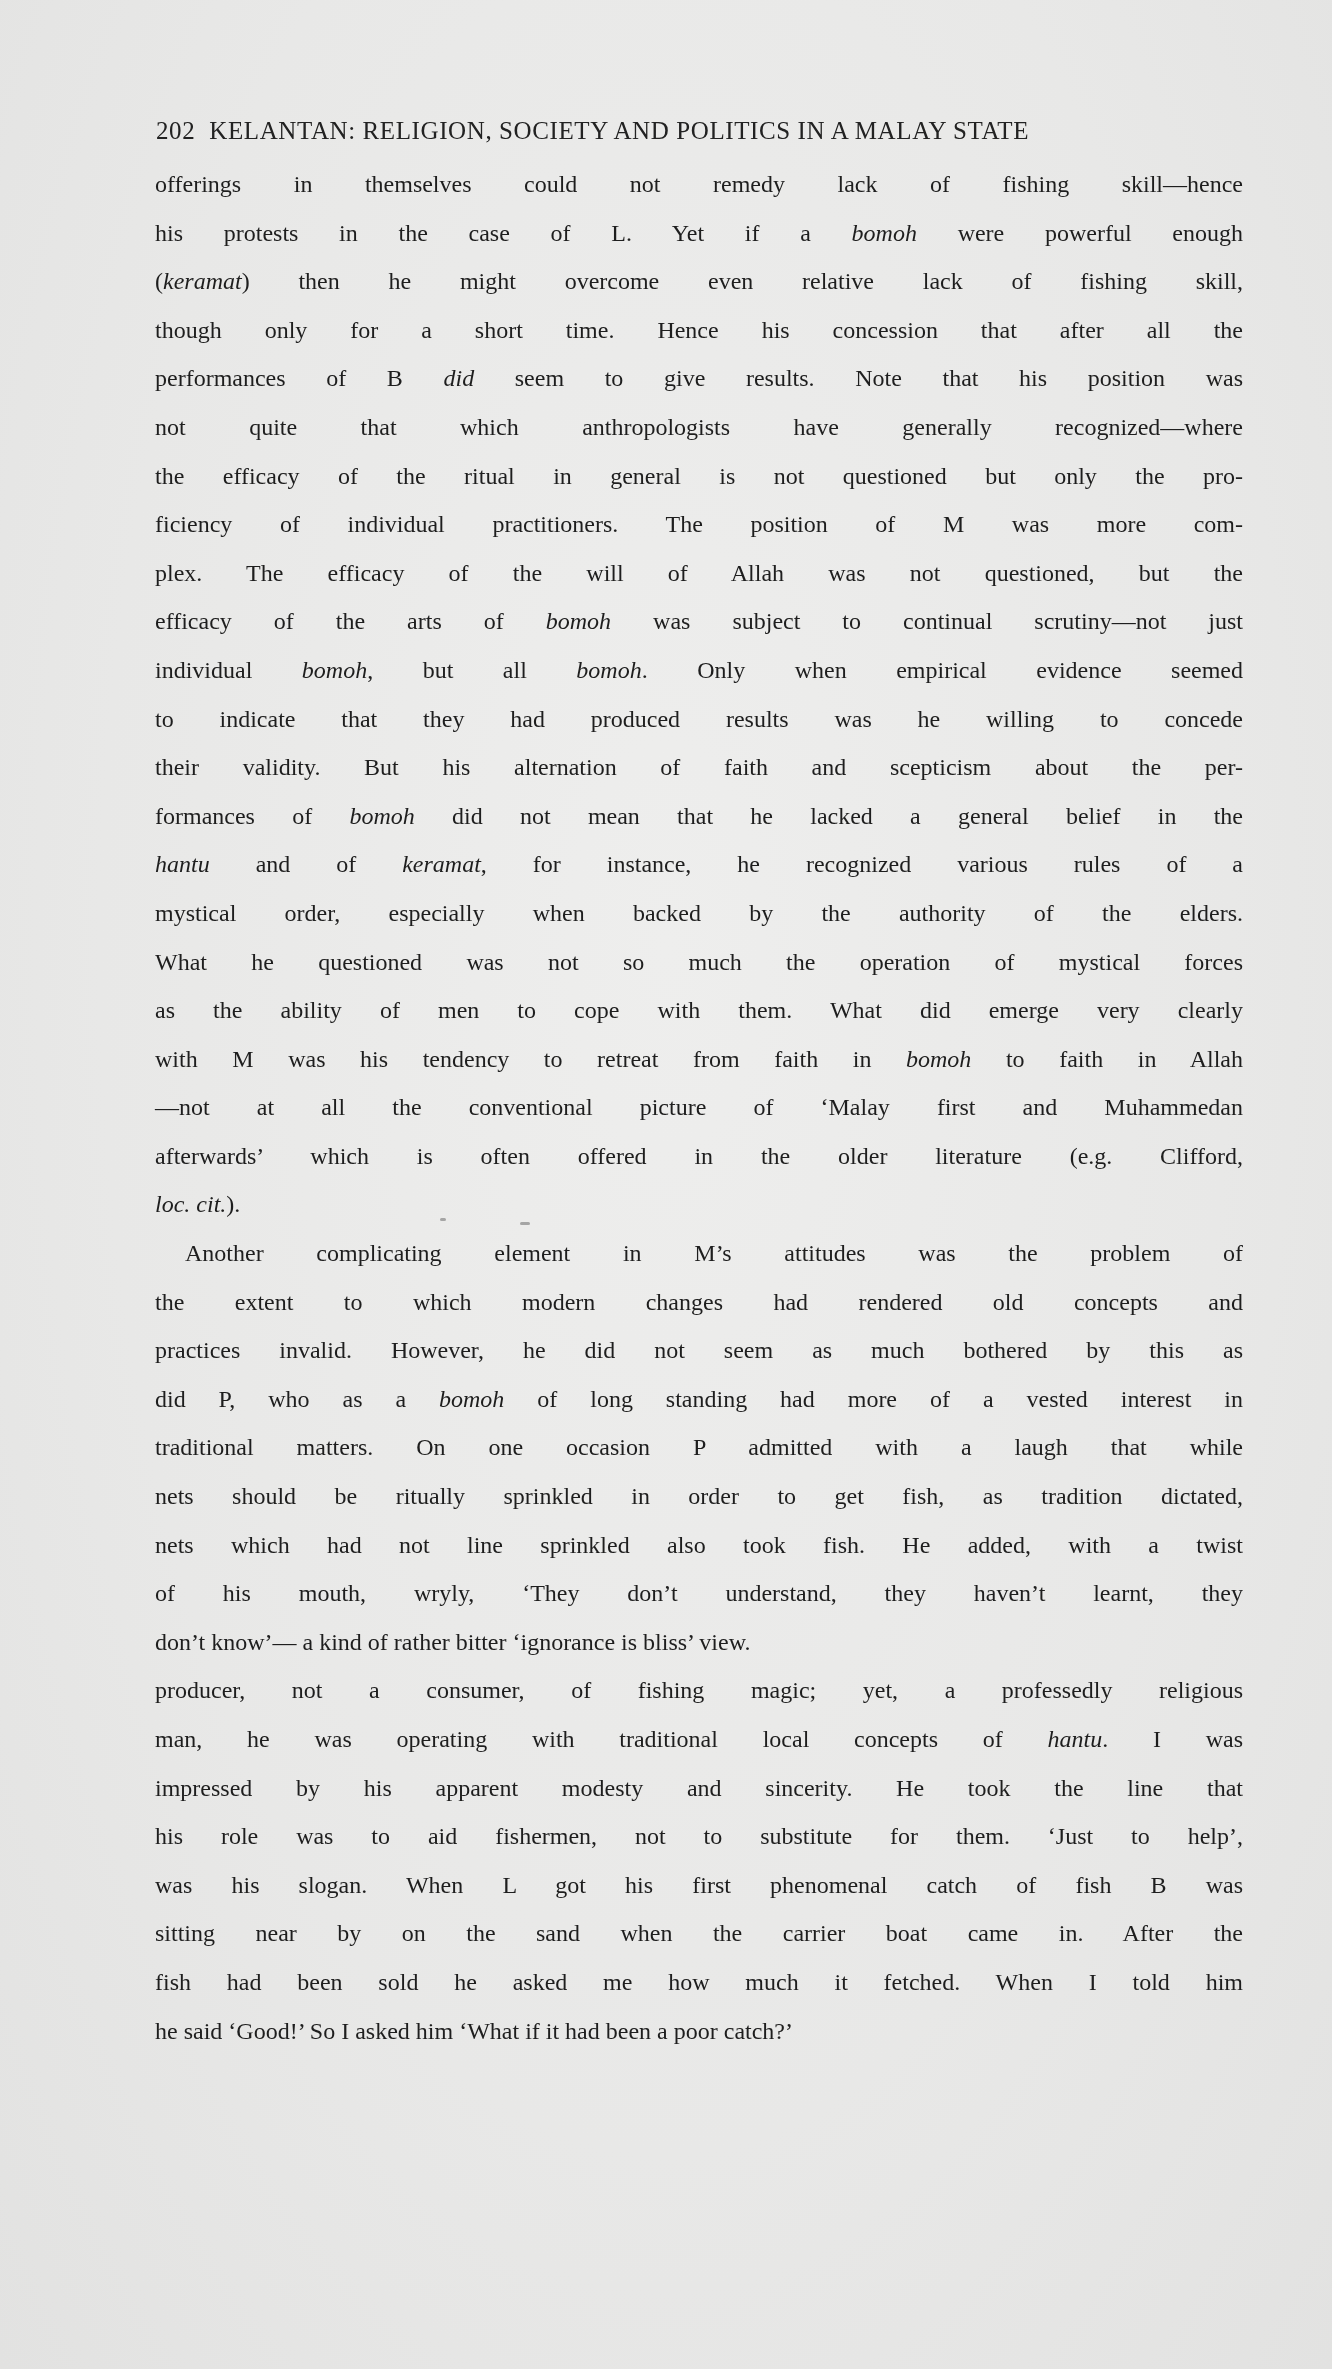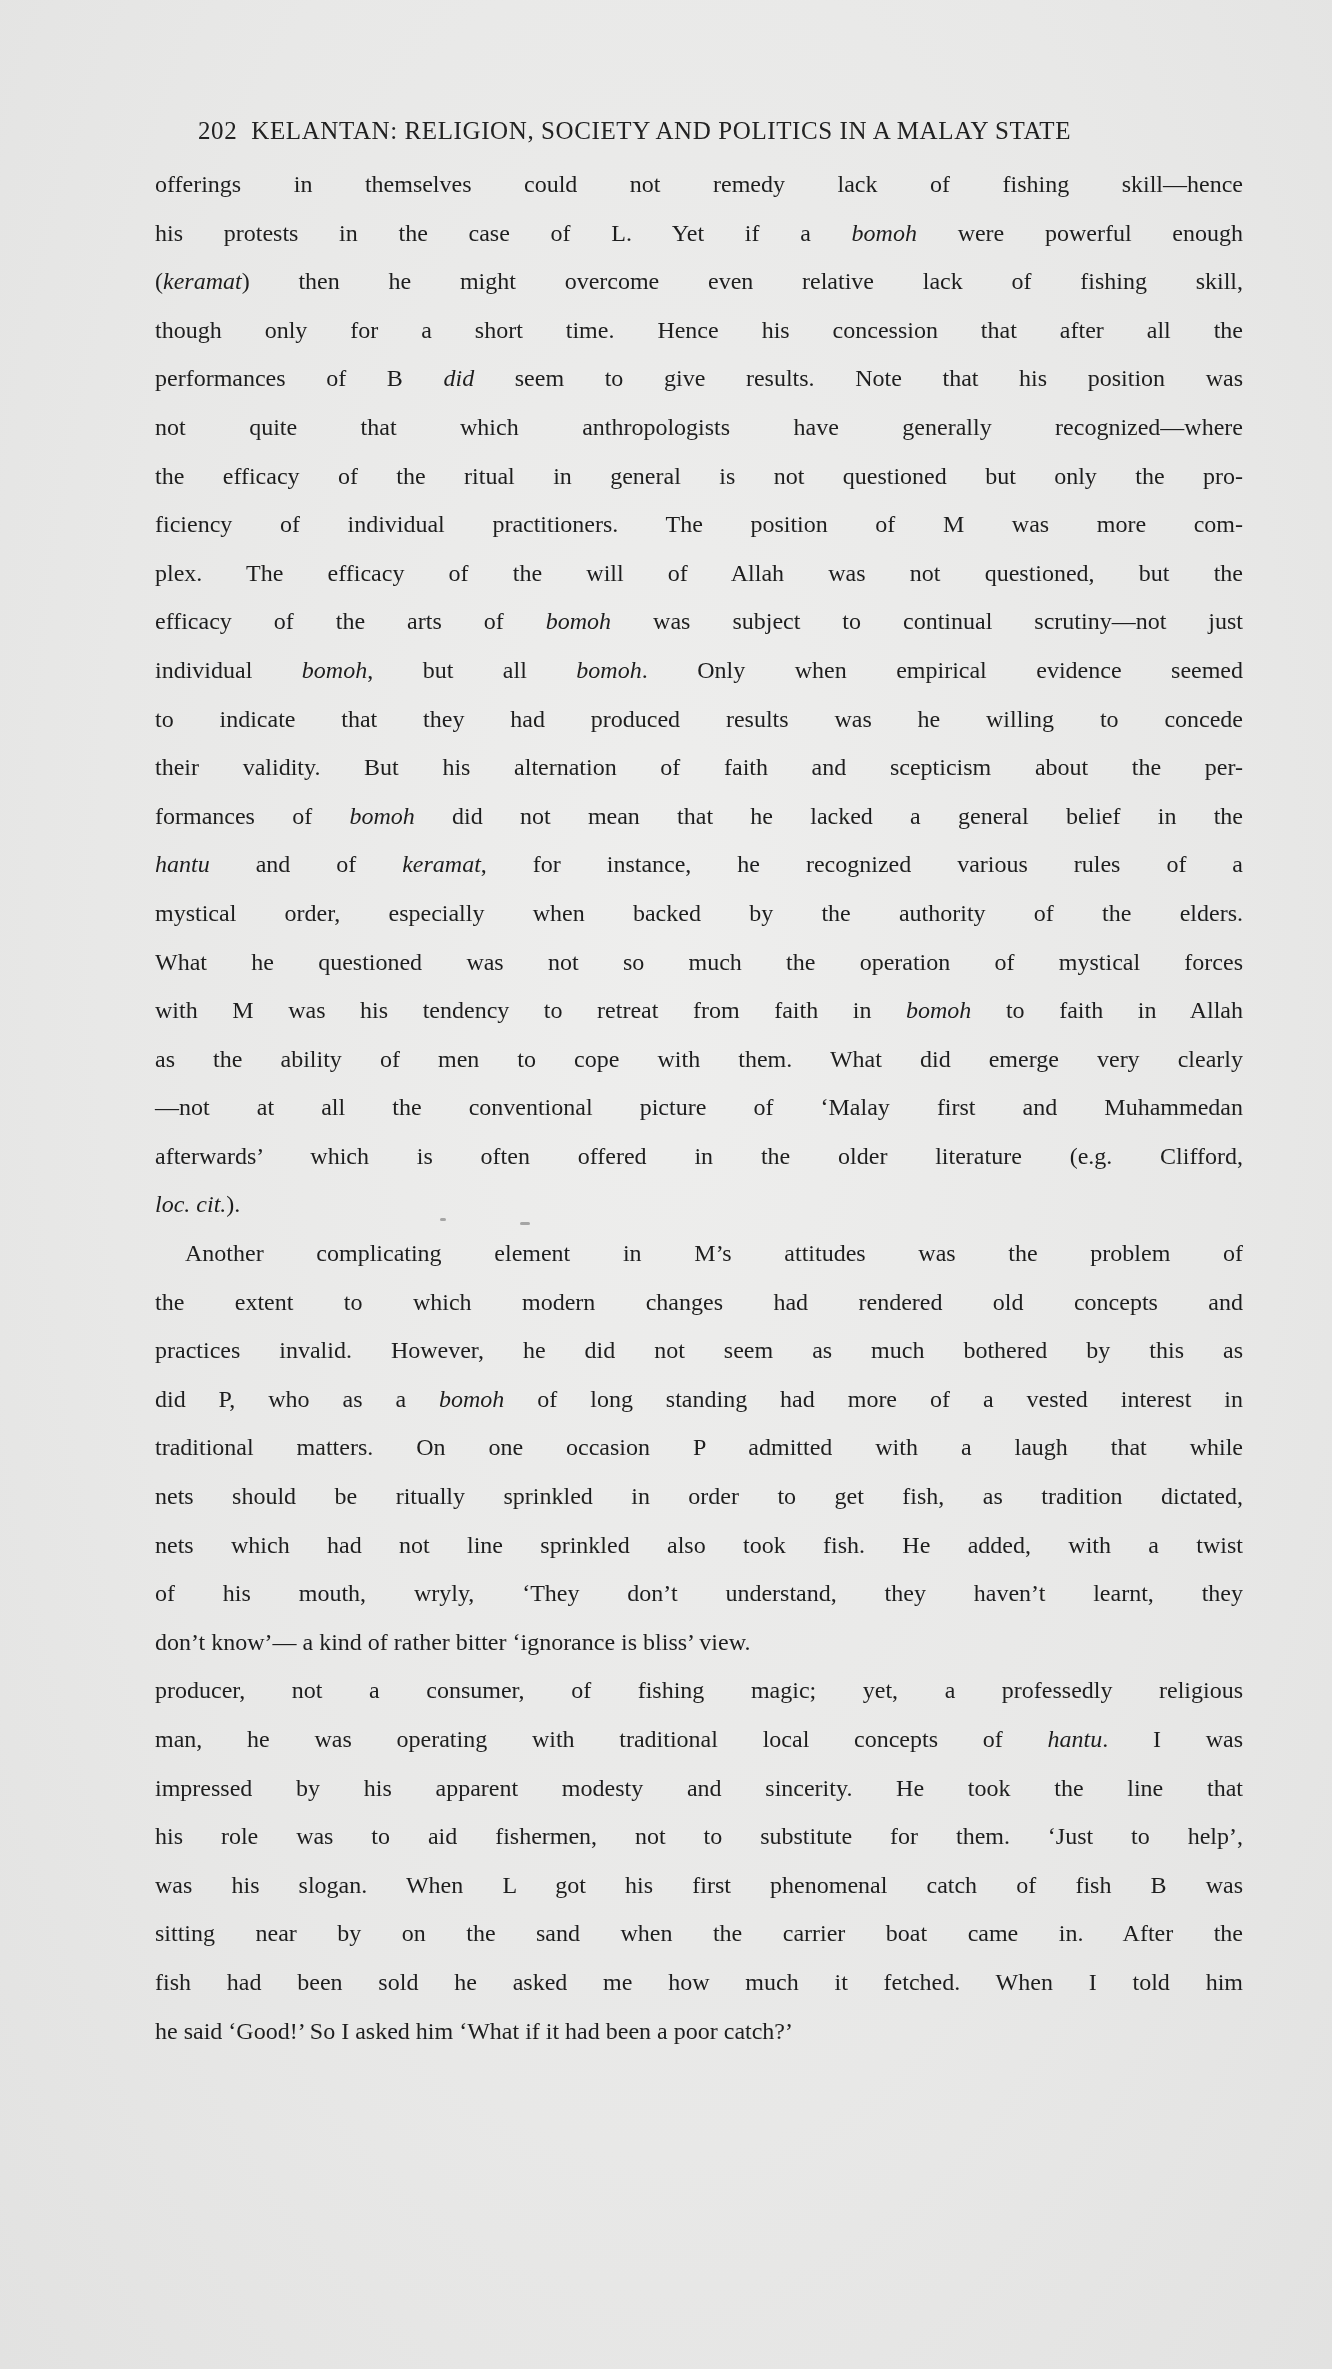--- a/index.html
+++ b/index.html
@@ -26,21 +26,20 @@
     left: 156px;
     top: 117px;
     width: 1090px;
     font-size: 25px;
     letter-spacing: 0.6px;
     white-space: nowrap;
     color: #222;
   }
   .running-head .folio {
     margin-right: 14px;
-    margin-left: 42px;
   }
   .text-block {
     position: absolute;
     left: 155px;
     top: 160px;
     width: 1088px;
   }
   .line {
     height: 48.6px;
     line-height: 48.6px;
@@ -86,22 +85,22 @@
         <span class="line">ficiency of individual practitioners. The position of M was more com-</span>
         <span class="line">plex. The efficacy of the will of Allah was not questioned, but the</span>
         <span class="line">efficacy of the arts of <i>bomoh</i> was subject to continual scrutiny—not just</span>
         <span class="line">individual <i>bomoh</i>, but all <i>bomoh</i>. Only when empirical evidence seemed</span>
         <span class="line">to indicate that they had produced results was he willing to concede</span>
         <span class="line">their validity. But his alternation of faith and scepticism about the per-</span>
         <span class="line">formances of <i>bomoh</i> did not mean that he lacked a general belief in the</span>
         <span class="line"><i>hantu</i> and of <i>keramat</i>, for instance, he recognized various rules of a</span>
         <span class="line">mystical order, especially when backed by the authority of the elders.</span>
         <span class="line">What he questioned was not so much the operation of mystical forces</span>
+        <span class="line">as the ability of men to cope with them. What did emerge very clearly</span>
         <span class="line">with M was his tendency to retreat from faith in <i>bomoh</i> to faith in Allah</span>
-        <span class="line">as the ability of men to cope with them. What did emerge very clearly</span>
         <span class="line">—not at all the conventional picture of ‘Malay first and Muhammedan</span>
         <span class="line">afterwards’ which is often offered in the older literature (e.g. Clifford,</span>
         <span class="line last"><i>loc. cit.</i>).</span>
       </div>
       <div>
         <span class="line indent">Another complicating element in M’s attitudes was the problem of</span>
         <span class="line">the extent to which modern changes had rendered old concepts and</span>
         <span class="line">practices invalid. However, he did not seem as much bothered by this as</span>
         <span class="line">did P, who as a <i>bomoh</i> of long standing had more of a vested interest in</span>
         <span class="line">traditional matters. On one occasion P admitted with a laugh that while</span>

